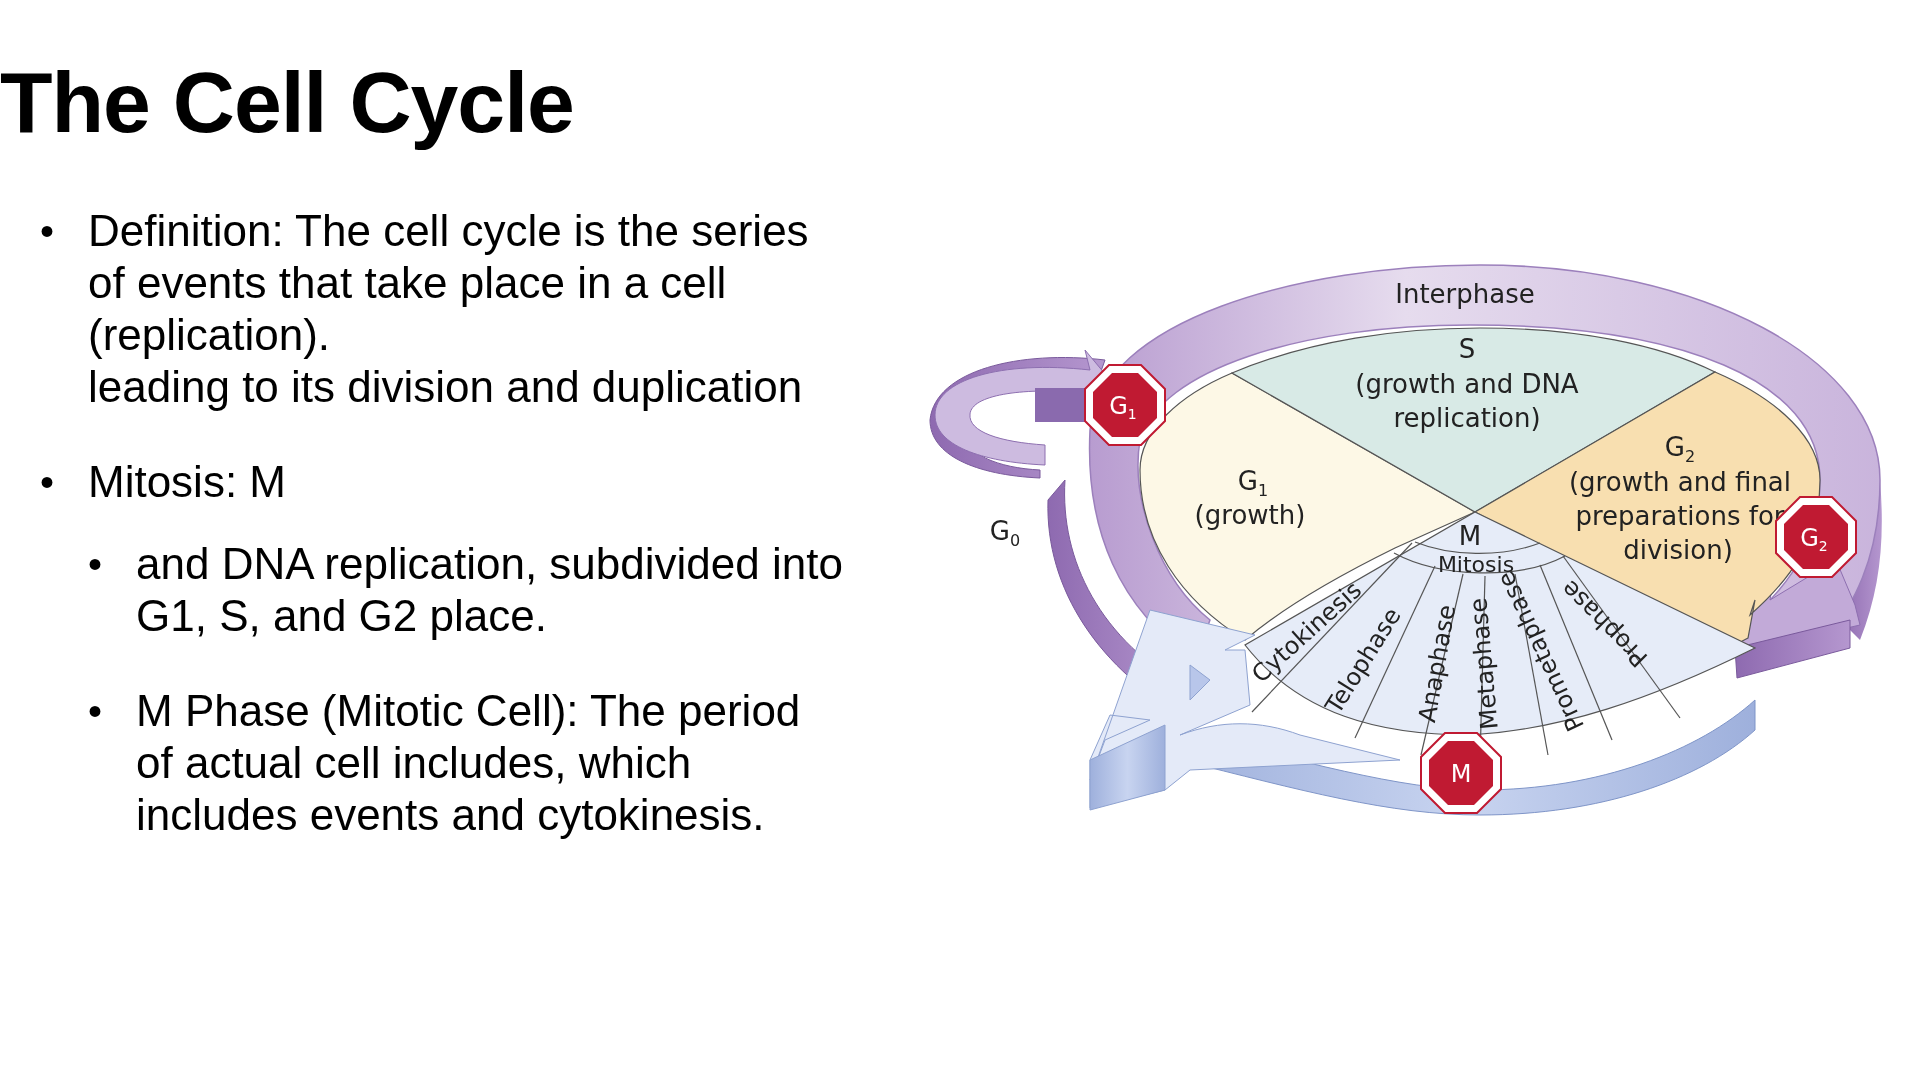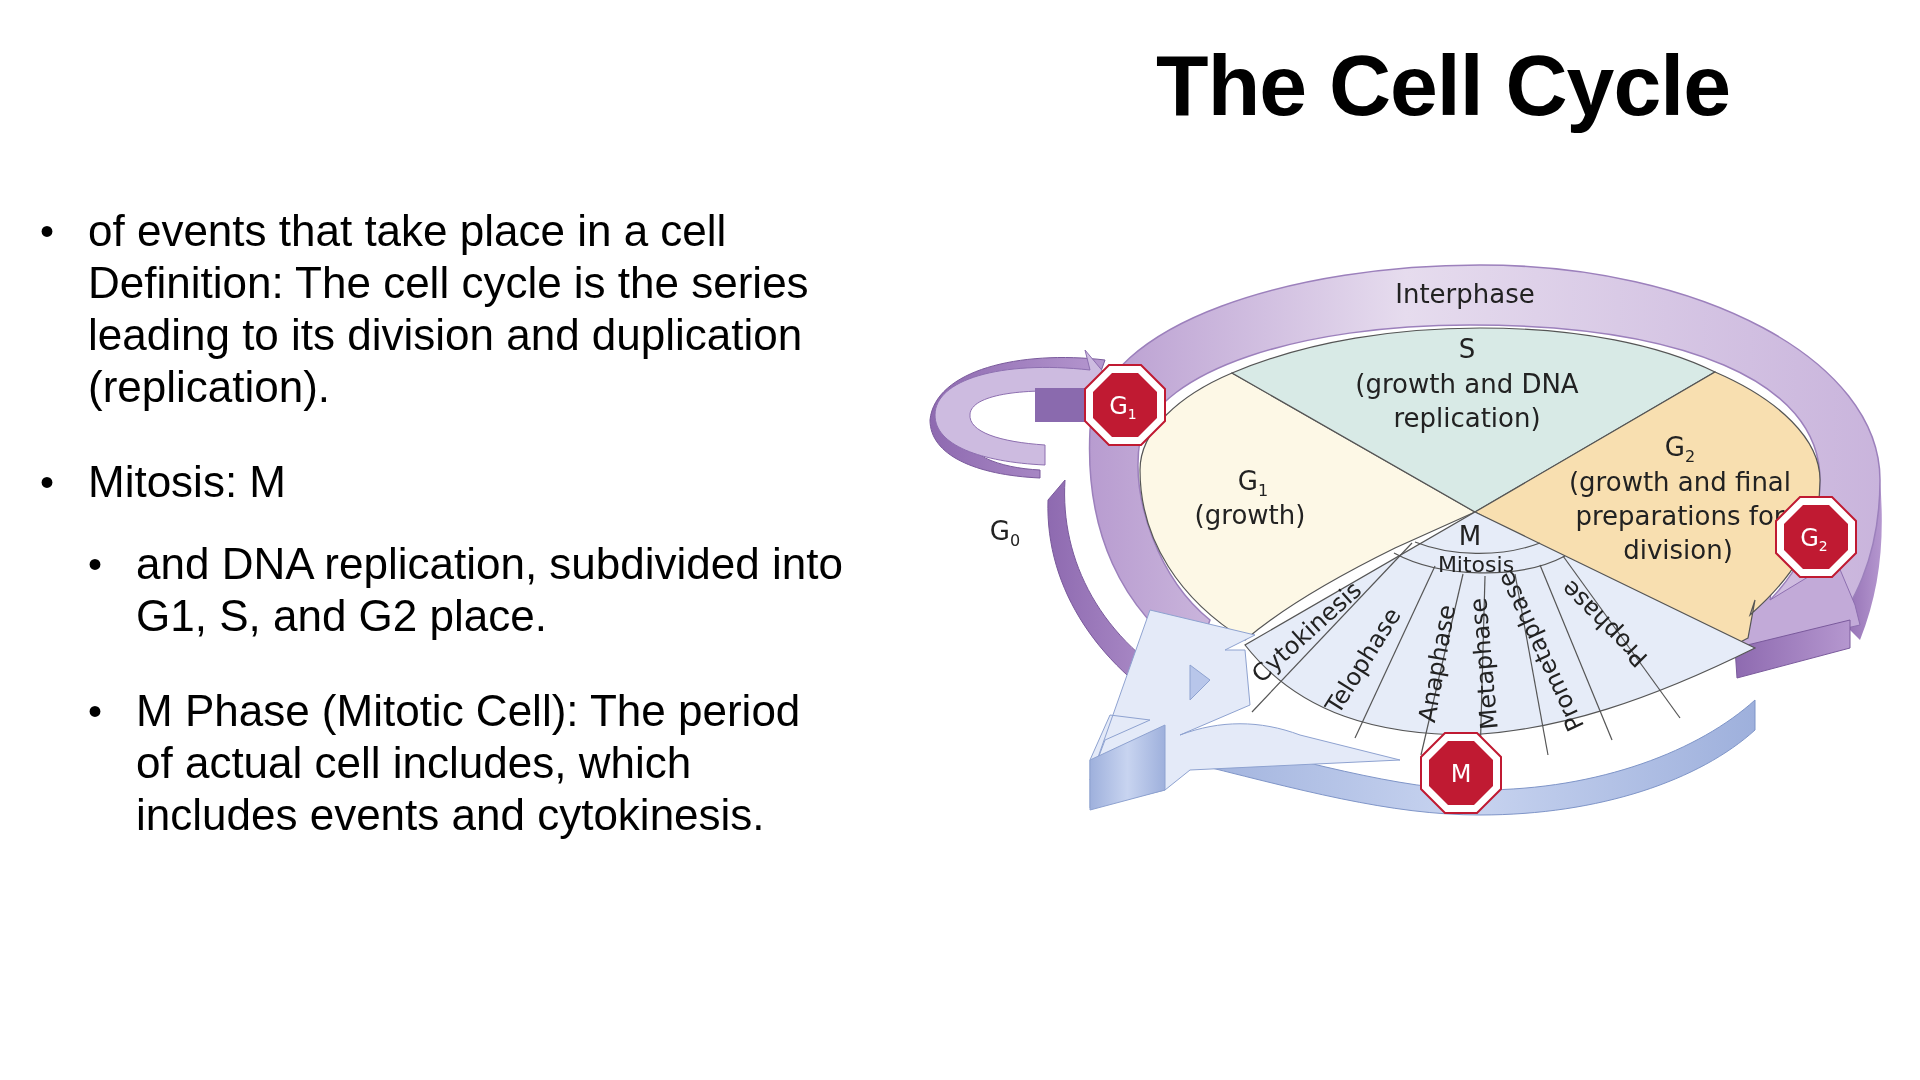--- a/index.html
+++ b/index.html
@@ -1,38 +1,38 @@
 <!DOCTYPE html>
 <html><head>
 <meta charset="utf-8">
 <style>
   html, body { margin: 0; padding: 0; background: #ffffff; }
   body { width: 1920px; height: 1080px; position: relative; overflow: hidden; font-family: "Liberation Sans", sans-serif; color: #000; }
-  .title { position: absolute; left: 0; top: 36px; width: 1730px; text-align: right; font-size: 86px; font-weight: bold; letter-spacing: -1px; margin: 0; }
+  .title { position: absolute; left: 0; top: 53px; width: 1730px; text-align: left; font-size: 86px; font-weight: bold; letter-spacing: -1px; margin: 0; }
   .bullets { position: absolute; left: 36px; top: 205px; width: 900px; }
   .bullet { position: relative; font-size: 44px; line-height: 52px; padding-left: 52px; margin: 0; }
   .bullet .dot { position: absolute; left: 4px; top: 0; font-size: 40px; }
   .bullet.lvl1 { margin-bottom: 43px; }
   .bullet.lvl2 { padding-left: 100px; margin-left: 0; }
   .bullet.lvl2 .dot { left: 52px; }
   svg.diagram { position: absolute; left: 0; top: 0; }
   .dtext { font-family: "DejaVu Sans", sans-serif; fill: #222; }
 </style>
 </head>
 <body>
 
 <h1 class="title">The Cell Cycle</h1>
 
 <div class="bullets">
   <div class="bullet lvl1">
     <span class="dot">•</span>
+    <div>Definition: The cell cycle is the series</div>
     <div>of events that take place in a cell</div>
-    <div>Definition: The cell cycle is the series</div>
+    <div>(replication).</div>
     <div>leading to its division and duplication</div>
-    <div>(replication).</div>
   </div>
   <div class="bullet lvl1" style="margin-bottom:30px;">
     <span class="dot">•</span>
     <div>Mitosis: M</div>
   </div>
   <div class="bullet lvl2" style="margin-bottom:43px;">
     <span class="dot">•</span>
     <div>and DNA replication, subdivided into</div>
     <div>G1, S, and G2 place.</div>
   </div>

